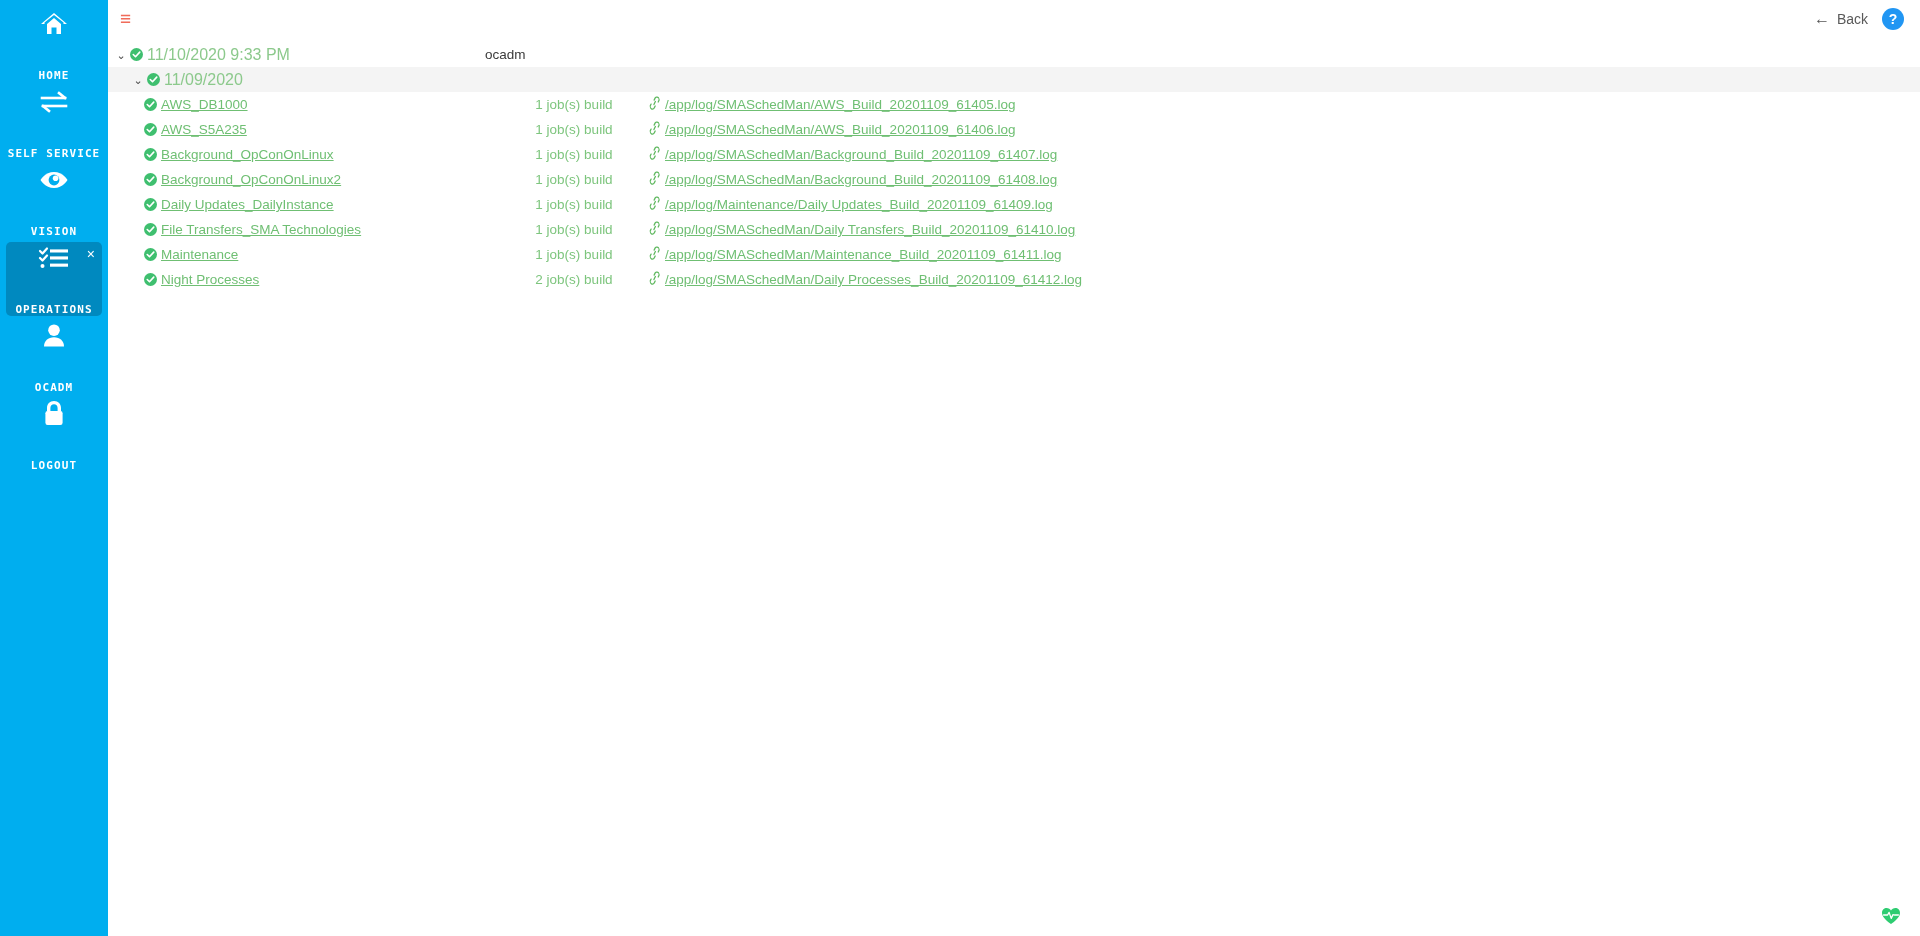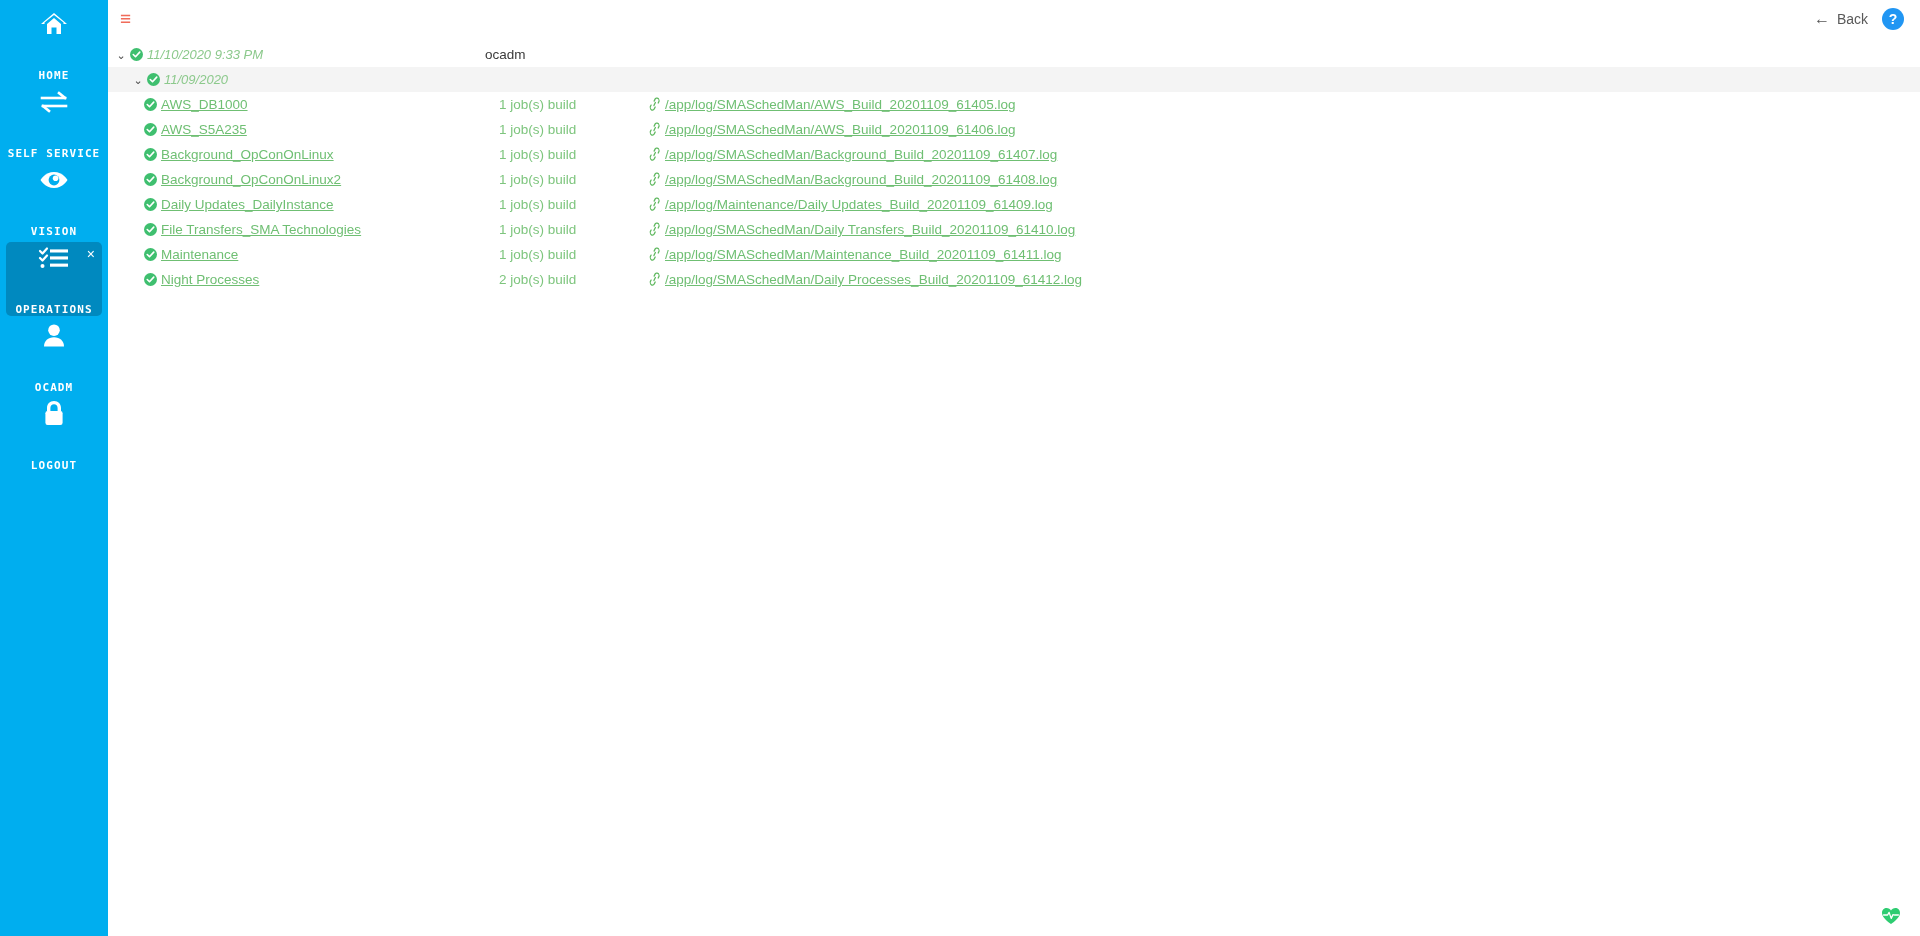--- a/index.html
+++ b/index.html
@@ -168,23 +168,22 @@
     background: #3FBF6F;
     display: inline-flex;
     align-items: center;
     justify-content: center;
     margin-right: 4px;
   }
   .status-dot svg { display:block; }
 
   .node-label {
     color: #7DC57D;
-    font-size: 13px;
+    font-size: 16px;
     white-space: nowrap;
-    font-style: italic;
   }
   .node-label.group { color: #8CC98C; }
 
   .col-name {
     width: 355px;
     min-width: 355px;
     display: flex;
     align-items: center;
   }
   .name-link {
@@ -198,24 +197,25 @@
     color: #3a3a3a;
     font-size: 13.5px;
     white-space: nowrap;
   }
   .col-jobs {
     width: 150px;
     min-width: 150px;
     color: #7DC57D;
     font-size: 13.5px;
     white-space: nowrap;
+    text-align: center;
   }
   .col-log {
     display: flex;
-    align-items: flex-end;
+    align-items: flex-start;
     gap: 4px;
   }
   .link-icon {
     color: #5FB85F;
     font-size: 12px;
     line-height: 12px;
     transform: rotate(-20deg);
     display: inline-block;
   }
   .log-link {

